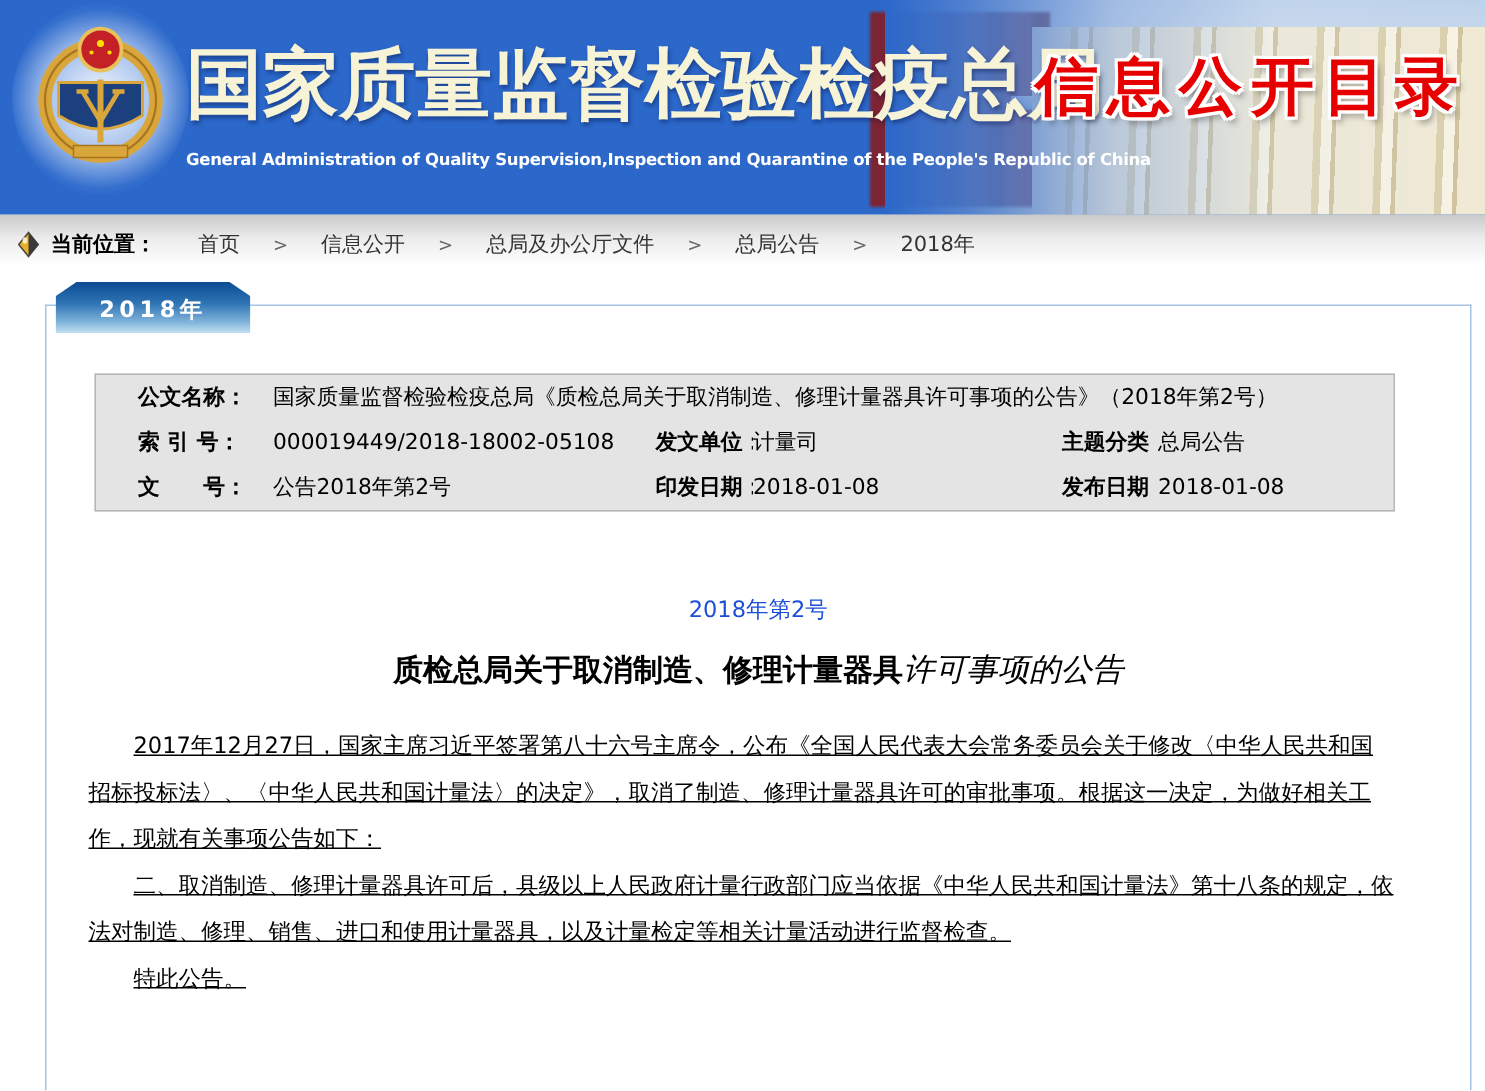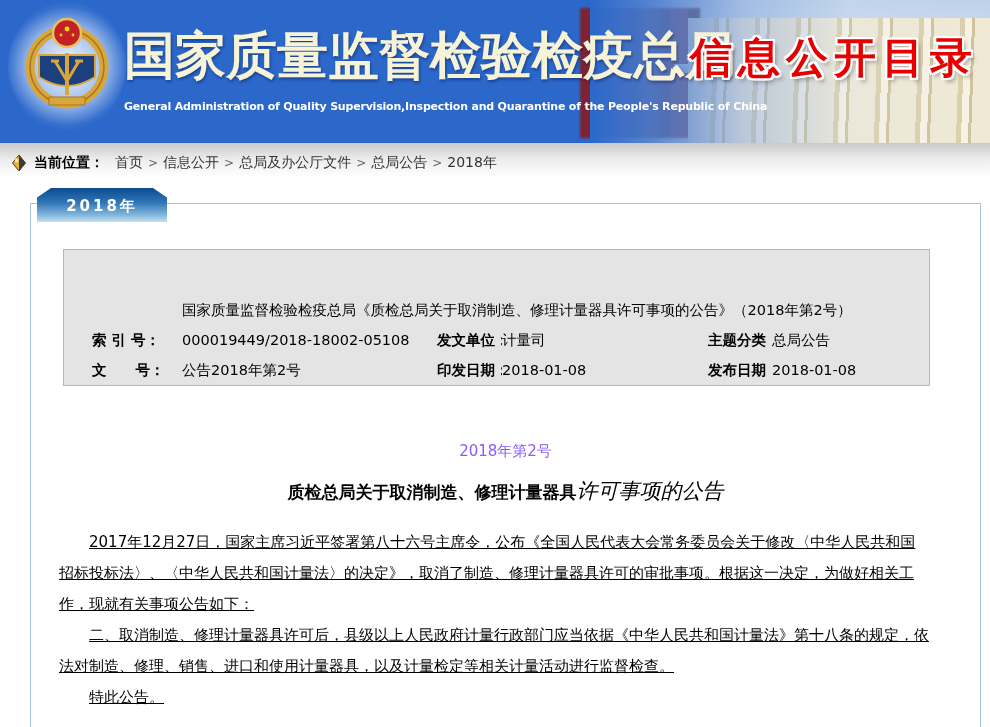--- a/index.html
+++ b/index.html
@@ -40,43 +40,43 @@
                  color:#e60000; letter-spacing:6px; white-space:nowrap;
                  text-shadow:-2px 0 0 #fff,2px 0 0 #fff,0 -2px 0 #fff,0 2px 0 #fff,
                              -2px -2px 0 #fff,2px 2px 0 #fff,-2px 2px 0 #fff,2px -2px 0 #fff,
                              3px 4px 4px rgba(0,0,0,.35); }
 
   
   .breadcrumb-bar { height:40px; background:linear-gradient(180deg,#c9c9c9 0%,#ececec 40%,#ffffff 85%);
                     display:flex; align-items:center; padding-left:10px; font-size:14px; color:#000; }
   .crumb-icon { display:inline-flex; width:18px; height:18px; margin-right:6px; }
   .crumb-label { font-weight:bold; margin-right:6px; }
-  .crumb-link { color:#333; text-decoration:none; margin:0 5px; cursor:pointer; }
+  .crumb-link { color:#333; text-decoration:none; margin:0 22px; cursor:pointer; }
   .crumb-sep { color:#666; font-size:12px; }
 
   
   .main-area { position:relative; padding-top:5px; }
   .year-tab { position:relative; z-index:2; margin-left:37px; width:130px; height:34px;
               background:linear-gradient(180deg,#0c4c92 0%,#2f74b5 42%,#7fb3da 78%,#c2e0f2 100%);
               clip-path:polygon(0 100%,0 28%,14px 0,calc(100% - 14px) 0,100% 28%,100% 100%);
               color:#fff; font-weight:bold; font-size:15px; letter-spacing:3px;
               text-align:center; padding-top:9px; cursor:pointer; }
   .content-box { position:relative; z-index:1; margin-top:-19px; margin-left:30px; width:951px;
                  min-height:560px; background:#fff; border:1px solid #a6c4e4; border-bottom:none; }
 
   .meta-table { margin:45px 0 0 32px; width:867px; background:#e4e4e4; border:1px solid #b6b6b6;
                 display:grid; grid-template-columns:118px 227px 93px 178px 92px 1fr;
                 font-size:14.5px; color:#000; }
   .meta-table .cell { height:30px; line-height:30px; white-space:nowrap; overflow:hidden; }
   .meta-table .lbl { font-weight:bold; padding-left:28px; }
-  .meta-table .span5 { grid-column:2 / 7;margin-top:45px; }
+  .meta-table .span5 { grid-column:2 / 7; }
 
-  .doc-number { text-align:center; font-size:15px; color:#8b5cf6; margin-top:56px; }
+  .doc-number { text-align:center; font-size:15px; color:#1d4ed8; margin-top:56px; }
   .doc-title  { text-align:center; margin-top:16px; color:#000; }
-  .doc-title .t1 { font-size:17px; font-weight:bold; }
+  .doc-title .t1 { font-size:20px; font-weight:bold; }
   .doc-title .t2 { font-size:21px; font-weight:normal;font-style:italic; }
 
   .doc-body { margin:22px 50px 0 28px; font-size:15px; line-height:31px; color:#000; }
   .doc-body p.para { text-indent:2em; margin:0;text-decoration:underline; }
 </style>
 </head>
 <body>
 
 <div class="page">
 
@@ -134,20 +134,21 @@
     <span class="crumb-sep">&gt;</span>
     <a class="crumb-link">2018年</a>
   </nav>
 
   <main class="main-area">
     <div class="year-tab">2018年</div>
 
     <section class="content-box">
 
       <div class="meta-table">
+        <div class="cell lbl">公文名称：</div>
         <div class="cell val span5">国家质量监督检验检疫总局《质检总局关于取消制造、修理计量器具许可事项的公告》（2018年第2号）</div>
 
         <div class="cell lbl">索 引 号：</div>
         <div class="cell val">000019449/2018-18002-0510824</div>
         <div class="cell lbl">发文单位：</div>
         <div class="cell val">计量司</div>
         <div class="cell lbl">主题分类：</div>
         <div class="cell val">总局公告</div>
 
         <div class="cell lbl">文　　号：</div>

